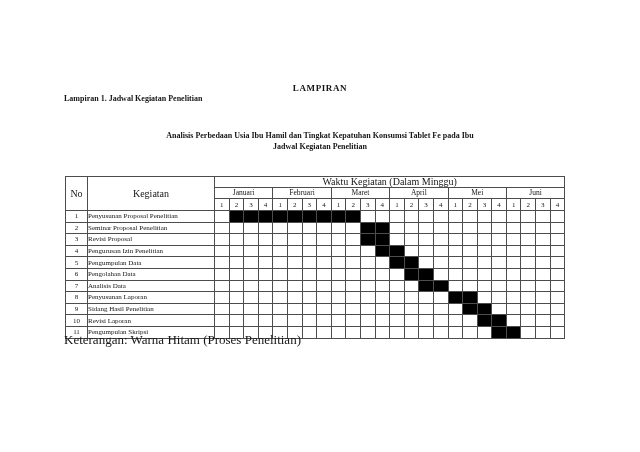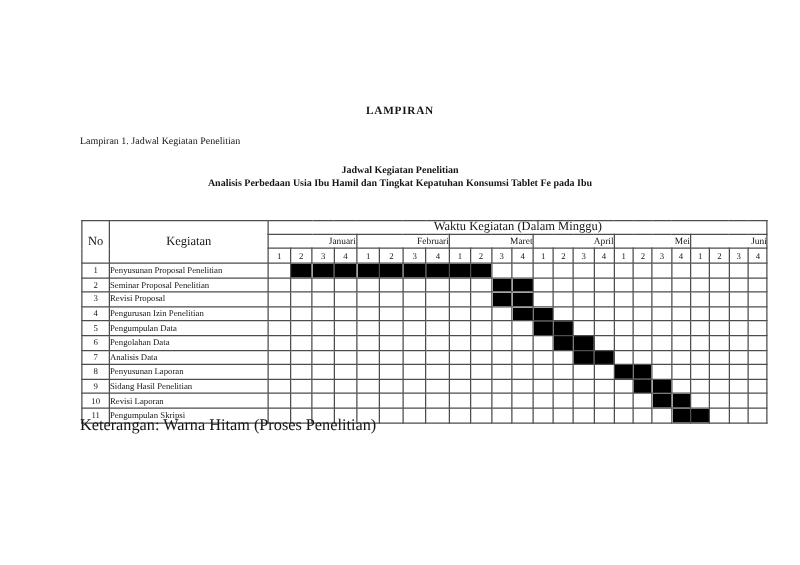--- a/index.html
+++ b/index.html
@@ -6,39 +6,39 @@
   .page {
     position:relative; width:640px; height:364px; background:#ffffff;
     font-family:"Liberation Serif", serif; color:#151515; overflow:hidden;
   }
   .center { text-align:center; }
   .lampiran-heading {
     position:absolute; top:83px; left:0; right:0;
     font-size:9px; font-weight:bold; letter-spacing:0.6px; text-align:center;
   }
   .lampiran-label {
-    position:absolute; top:108px; left:64px;
-    font-size:8px; font-weight:normal;
+    position:absolute; top:94px; left:64px;
+    font-size:8px; font-weight:bold;
   }
   .title-block {
     position:absolute; top:131px; left:0; right:0;
     text-align:center; font-size:8px; font-weight:bold; line-height:10.8px;
   }
   .gantt-wrap { position:absolute; top:176px; left:65px; }
   table.gantt { border-collapse:collapse; table-layout:fixed; }
   table.gantt td, table.gantt th {
     border:1px solid #4d4d4d; padding:0; margin:0;
     font-weight:normal; font-size:7px; line-height:8px;
     overflow:hidden; white-space:nowrap;
   }
   .col-no  { width:22px; }
   .col-keg { width:127px; }
   .col-wk  { width:14.6px; }
   tr.hdr-waktu th { height:10px; font-size:10px; }
-  tr.hdr-month th { height:10px; font-size:7.5px;padding-left:48px; }
+  tr.hdr-month th { height:10px; font-size:7.5px; }
   tr.hdr-week th  { height:11px; font-size:7px; }
   th.no-cell, th.keg-cell { font-size:7.5px; }
   tbody td { height:10.6px; }
   td.no-cell { text-align:center; }
   td.keg-cell { text-align:left; padding-left:4px; font-size:7.2px; }
   td.wk-cell { background:#ffffff; }
   td.wk-cell.filled { background:#000000; }
   .keterangan {
     position:absolute; top:332px; left:64px;
     font-size:13px;
@@ -51,22 +51,22 @@
 </head>
 <body>
 
 <div class="page">
 
   <div class="lampiran-heading">LAMPIRAN</div>
 
   <div class="lampiran-label">Lampiran 1. Jadwal Kegiatan Penelitian</div>
 
   <div class="title-block">
+    <div>Analisis Perbedaan Usia Ibu Hamil dan Tingkat Kepatuhan Konsumsi Tablet Fe pada Ibu</div>
     <div>Jadwal Kegiatan Penelitian</div>
-    <div>Analisis Perbedaan Usia Ibu Hamil dan Tingkat Kepatuhan Konsumsi Tablet Fe pada Ibu</div>
   </div>
 
   <div class="gantt-wrap">
     <table class="gantt">
       <colgroup id="gantt-cols">
           <col class="col-no">
           <col class="col-keg">
           <col class="col-wk">
           <col class="col-wk">
           <col class="col-wk">

